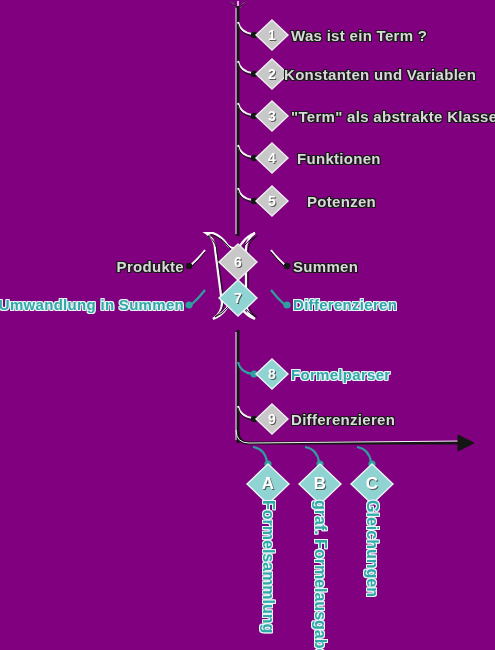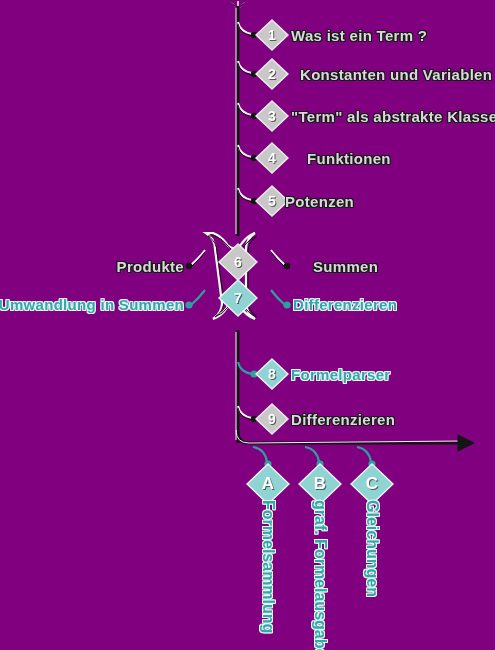--- a/index.html
+++ b/index.html
@@ -237,29 +237,29 @@
   <div class="dnum" style="left:257px;top:186px;">5</div>
   <div class="dnum" style="left:223px;top:247px;">6</div>
   <div class="dnum" style="left:223px;top:283px;">7</div>
   <div class="dnum" style="left:257px;top:359px;">8</div>
   <div class="dnum" style="left:257px;top:404px;">9</div>
   <div class="dnum" style="left:253px;top:469px;font-size:17px;">A</div>
   <div class="dnum" style="left:305px;top:469px;font-size:17px;">B</div>
   <div class="dnum" style="left:357px;top:469px;font-size:17px;">C</div>
 
   <div class="lbl gray" style="left:291px;top:28px;">Was ist ein Term ?</div>
-  <div class="lbl gray" style="left:300px;top:67px;">Konstanten und Variablen</div>
+  <div class="lbl gray" style="left:284px;top:67px;">Konstanten und Variablen</div>
   <div class="lbl gray" style="left:291px;top:109px;">"Term" als abstrakte Klasse</div>
-  <div class="lbl gray" style="left:307px;top:151px;">Funktionen</div>
-  <div class="lbl gray" style="left:285px;top:194px;">Potenzen</div>
+  <div class="lbl gray" style="left:297px;top:151px;">Funktionen</div>
+  <div class="lbl gray" style="left:307px;top:194px;">Potenzen</div>
   <div class="lbl teal" style="left:291px;top:367px;">Formelparser</div>
   <div class="lbl gray" style="left:291px;top:412px;">Differenzieren</div>
 
   <div class="lbl gray rightalign" style="left:184px;top:259px;padding-left:32px;">Produkte</div>
   <div class="lbl teal rightalign" style="left:184px;top:297px;text-align:center;">Umwandlung in Summen</div>
-  <div class="lbl gray" style="left:293px;top:259px;margin-left:20px;">Summen</div>
+  <div class="lbl gray" style="left:293px;top:259px;">Summen</div>
   <div class="lbl teal" style="left:293px;top:297px;">Differenzieren</div>
 
   <div class="vlbl" style="left:276px;top:500px;">Formelsammlung</div>
   <div class="vlbl" style="left:328px;top:500px;">graf. Formelausgabe</div>
   <div class="vlbl" style="left:380px;top:500px;">Gleichungen</div>
 
 </div>
 
 </body></html>

